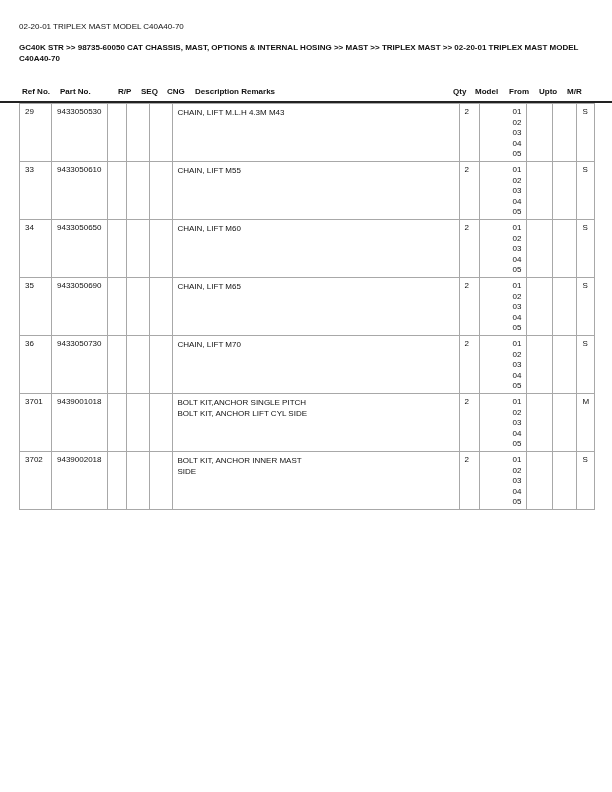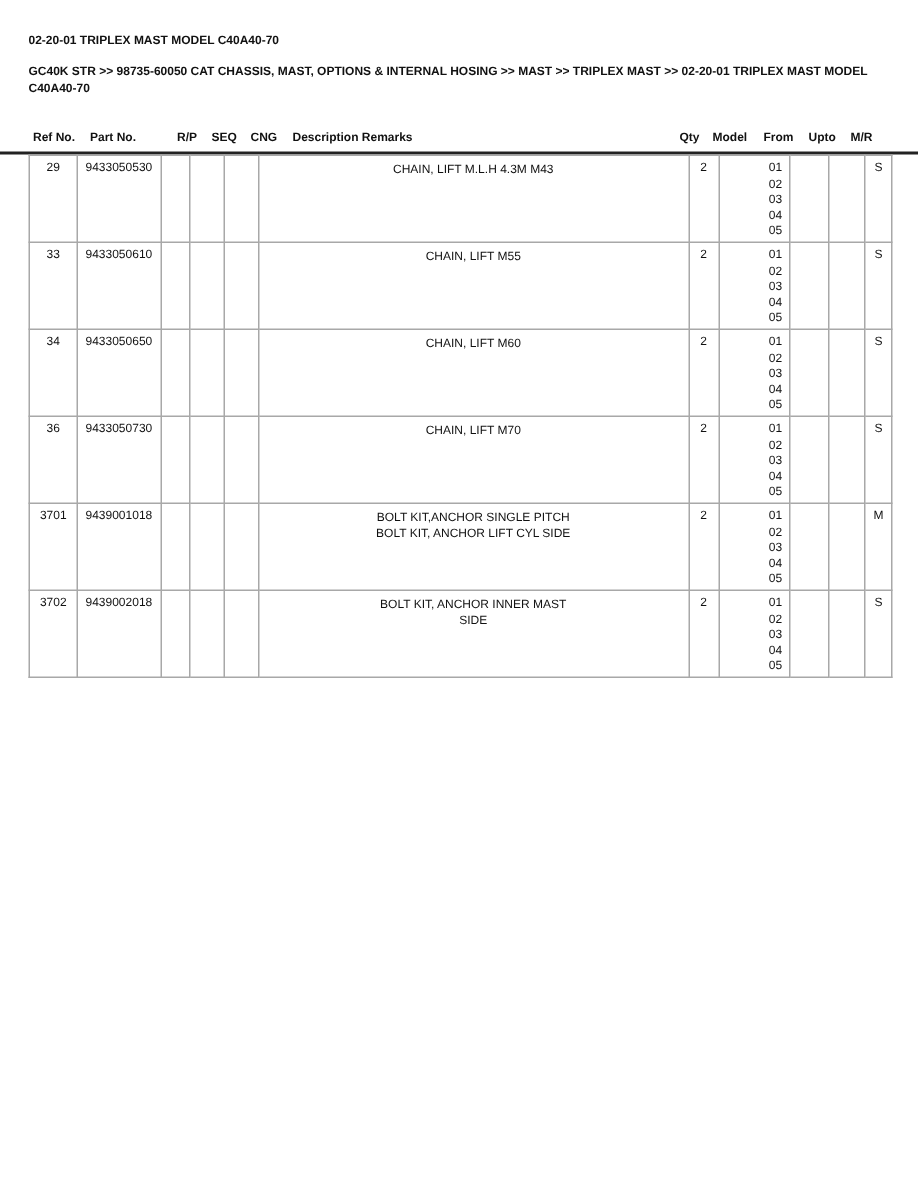--- a/index.html
+++ b/index.html
@@ -1,25 +1,25 @@
 <!DOCTYPE html>
 <html><head>
 <meta charset="utf-8">
 <style>
   html, body { margin: 0; padding: 0; background: #ffffff; }
   body { width: 612px; height: 792px; position: relative; overflow: hidden;
          font-family: "Liberation Sans", sans-serif; color: #111; }
-  .title { position: absolute; left: 19px; top: 22px; font-size: 8px; font-weight: bold; }
+  .title { position: absolute; left: 19px; top: 22px; font-size: 8px; font-weight: normal; }
   .breadcrumb { position: absolute; left: 19px; top: 42px; width: 575px; font-size: 8px; font-weight: bold; line-height: 11px; }
   .hdr { position: absolute; top: 87px; left: 0; width: 612px; height: 12px; font-size: 8px; font-weight: bold; }
   .hdr span { position: absolute; top: 0; white-space: nowrap; text-align: center; }
   .hdr-rule { position: absolute; left: 0; top: 101px; width: 612px; height: 2px; background: #222; }
   table.parts { position: absolute; left: 19px; top: 103px; border-collapse: collapse; table-layout: fixed; font-size: 8px; }
   table.parts td { border: 1px solid #a8a8a8; vertical-align: top; padding: 3px 5px 0 5px; height: 54px; line-height: 10.5px; overflow: hidden; white-space: nowrap; }
-  table.parts tr { height: 57px; text-align: center; }
+  table.parts tr { height: 57px; }
   .models div { line-height: 10.5px; margin-left: 28px; }
   .desc div { line-height: 11px; }
 </style>
 </head>
 <body>
 
 <div class="title">02-20-01 TRIPLEX MAST MODEL C40A40-70</div>
 <div class="breadcrumb">GC40K STR &gt;&gt; 98735-60050 CAT CHASSIS, MAST, OPTIONS &amp; INTERNAL HOSING &gt;&gt; MAST &gt;&gt; TRIPLEX MAST &gt;&gt; 02-20-01 TRIPLEX MAST MODEL C40A40-70</div>
 
 <div class="hdr">
@@ -112,20 +112,42 @@
           <div>02</div>
           <div>03</div>
           <div>04</div>
           <div>05</div>
         </td>
         <td></td>
         <td></td>
         <td>S</td>
       </tr>
       <tr>
+        <td>35</td>
+        <td>9433050690</td>
+        <td></td>
+        <td></td>
+        <td></td>
+        <td class="desc">
+          <div>CHAIN, LIFT M65</div>
+          <div></div>
+        </td>
+        <td>2</td>
+        <td class="models">
+          <div>01</div>
+          <div>02</div>
+          <div>03</div>
+          <div>04</div>
+          <div>05</div>
+        </td>
+        <td></td>
+        <td></td>
+        <td>S</td>
+      </tr>
+      <tr>
         <td>36</td>
         <td>9433050730</td>
         <td></td>
         <td></td>
         <td></td>
         <td class="desc">
           <div>CHAIN, LIFT M70</div>
           <div></div>
         </td>
         <td>2</td>

